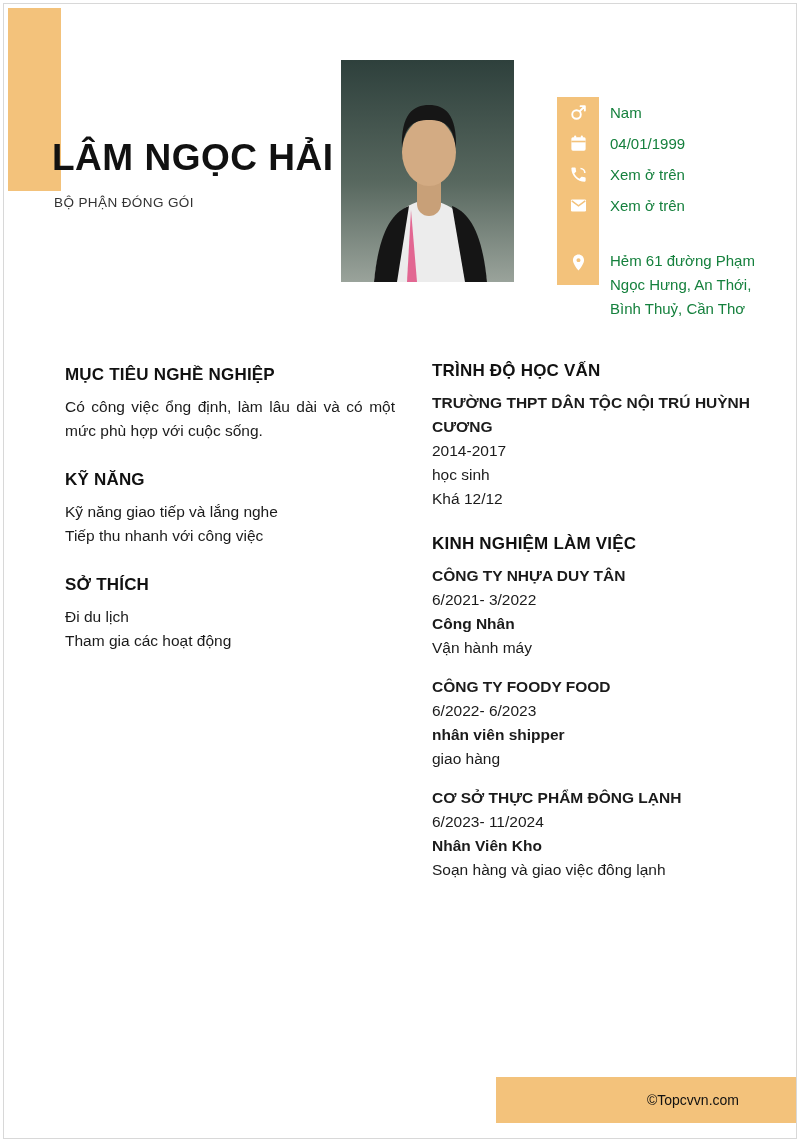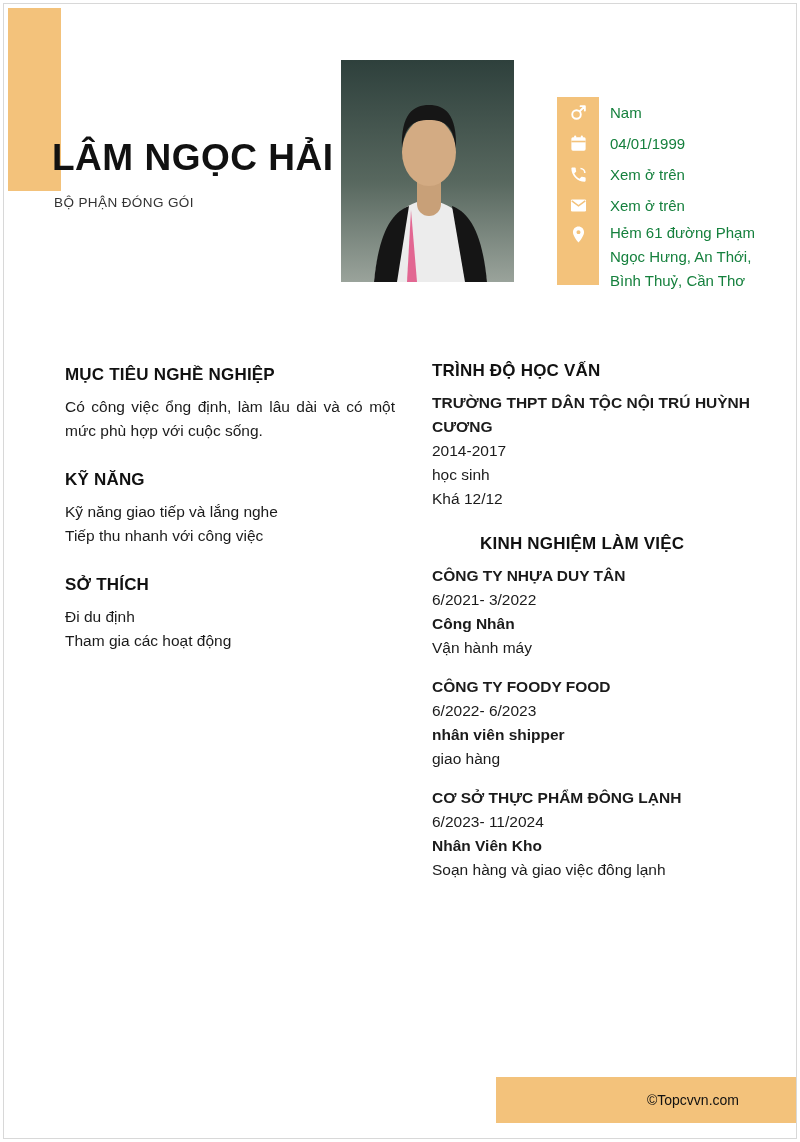--- a/index.html
+++ b/index.html
@@ -40,21 +40,21 @@
   .photo svg { display: block; width: 100%; height: 100%; }
 
   
   .contact { position: absolute; left: 553px; top: 93px; width: 210px; }
   .contact-strip {
     position: absolute; left: 0; top: 0;
     width: 42px; height: 188px;
     background: var(--accent);
   }
   .contact-row { position: relative; display: flex; align-items: center; min-height: 31px; z-index: 1; }
-  .contact-row.address { align-items: flex-start; }
+  .contact-row.address { align-items: flex-start; margin-top: 28px; }
   .contact-row.address .cicon { margin-top: 4px; }
   .cicon { flex: 0 0 42px; width: 42px; display: flex; justify-content: center; align-items: center; }
   .cicon svg { width: 19px; height: 19px; }
   .ctext { margin-left: 11px; font-size: 15px; line-height: 24px; width: 152px; color: #15803d; }
   .accent-fill { fill: var(--accent); }
   .accent-stroke { stroke: var(--accent); }
 
   
   .col-left  { position: absolute; left: 61px;  top: 360px; width: 330px; }
   .col-right { position: absolute; left: 428px; top: 356px; width: 318px; }
@@ -63,21 +63,21 @@
     letter-spacing: 0.2px; line-height: 22px; margin-bottom: 9px;
   }
   .sec { margin-bottom: 26px; }
   .body-text { font-size: 15.5px; line-height: 24px; text-align: justify; }
   .line { font-size: 15.5px; line-height: 24px; }
   .edu-school { font-size: 15.5px; font-weight: bold; line-height: 24px; text-align: justify; }
   .period { font-size: 15.5px; line-height: 24px; }
   .job { margin-bottom: 15px; }
   .job-company { font-size: 15.5px; font-weight: bold; line-height: 24px; }
   .job-role { font-size: 15.5px; font-weight: bold; line-height: 24px; }
-  .exp-heading { margin-top: 4px; margin-left: 48px; }
+  .exp-heading { margin-top: 4px; }
 
   
   .footer {
     position: absolute; right: 0; bottom: 15px;
     width: 300px; height: 46px;
     background: var(--accent);
     display: flex; align-items: center; justify-content: flex-end;
     padding-right: 57px;
   }
   .footer-credit { font-size: 14px; color: #111; }
@@ -175,21 +175,21 @@
     </div>
 
     <div class="sec">
       <h2 class="sec-heading">KỸ NĂNG</h2>
       <div class="line">Kỹ năng giao tiếp và lắng nghe</div>
       <div class="line">Tiếp thu nhanh với công việc</div>
     </div>
 
     <div class="sec">
       <h2 class="sec-heading">SỞ THÍCH</h2>
-      <div class="line">Đi du định</div>
+      <div class="line">Đi du lịch</div>
       <div class="line">Tham gia các hoạt động</div>
     </div>
 
   </div>
 
   <div class="col-right">
 
     <div class="sec" style="margin-bottom:22px;">
       <h2 class="sec-heading">TRÌNH ĐỘ HỌC VẤN</h2>
       <div class="edu-school">TRƯỜNG THPT DÂN TỘC NỘI TRÚ HUỲNH CƯƠNG</div>

